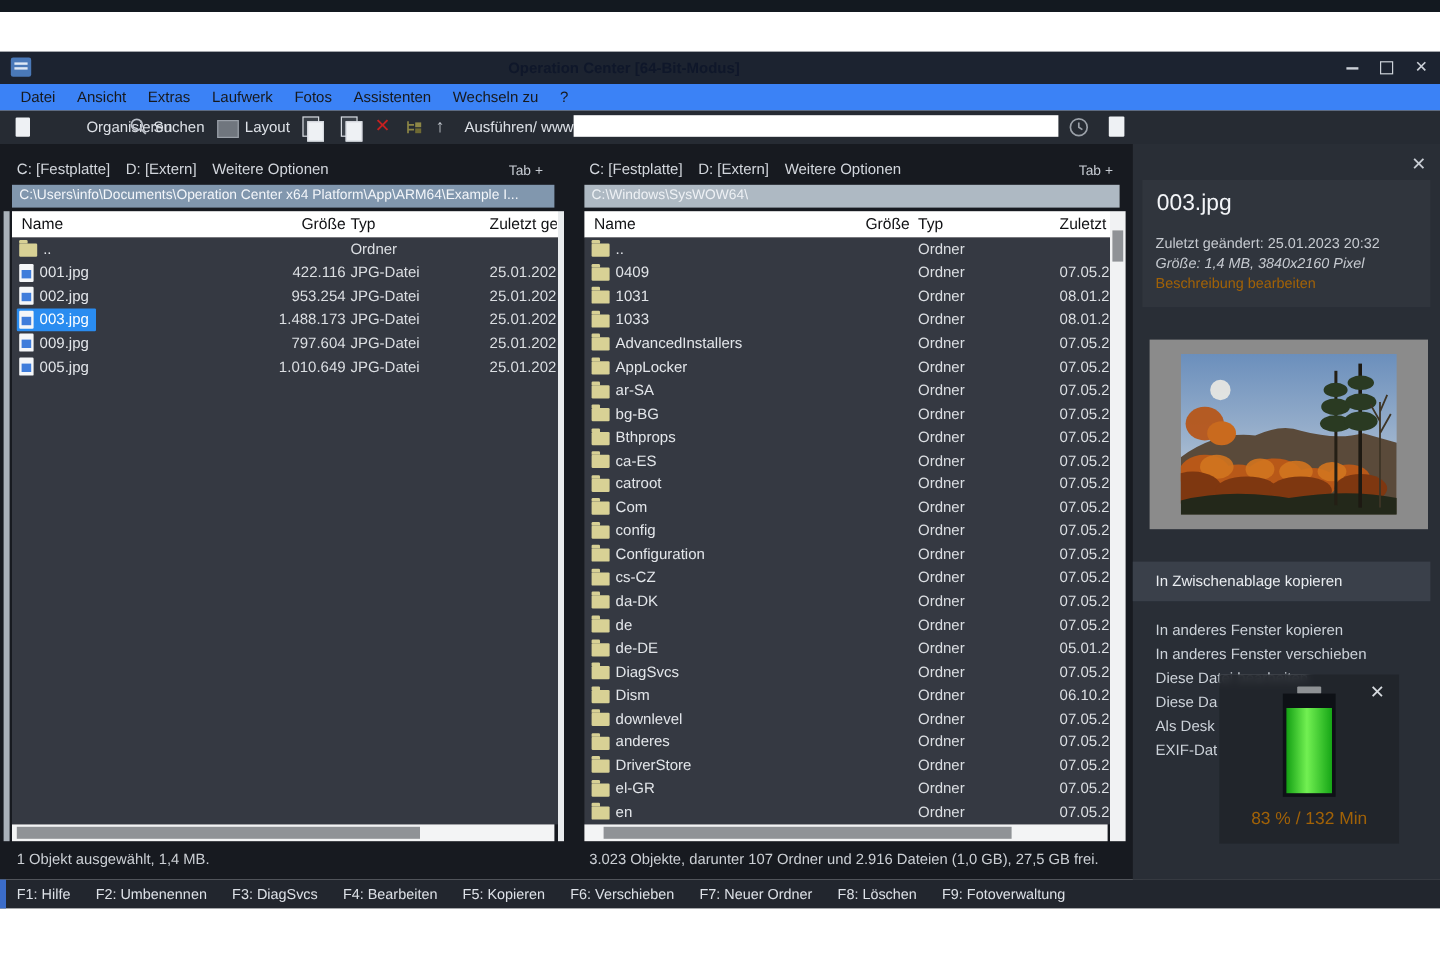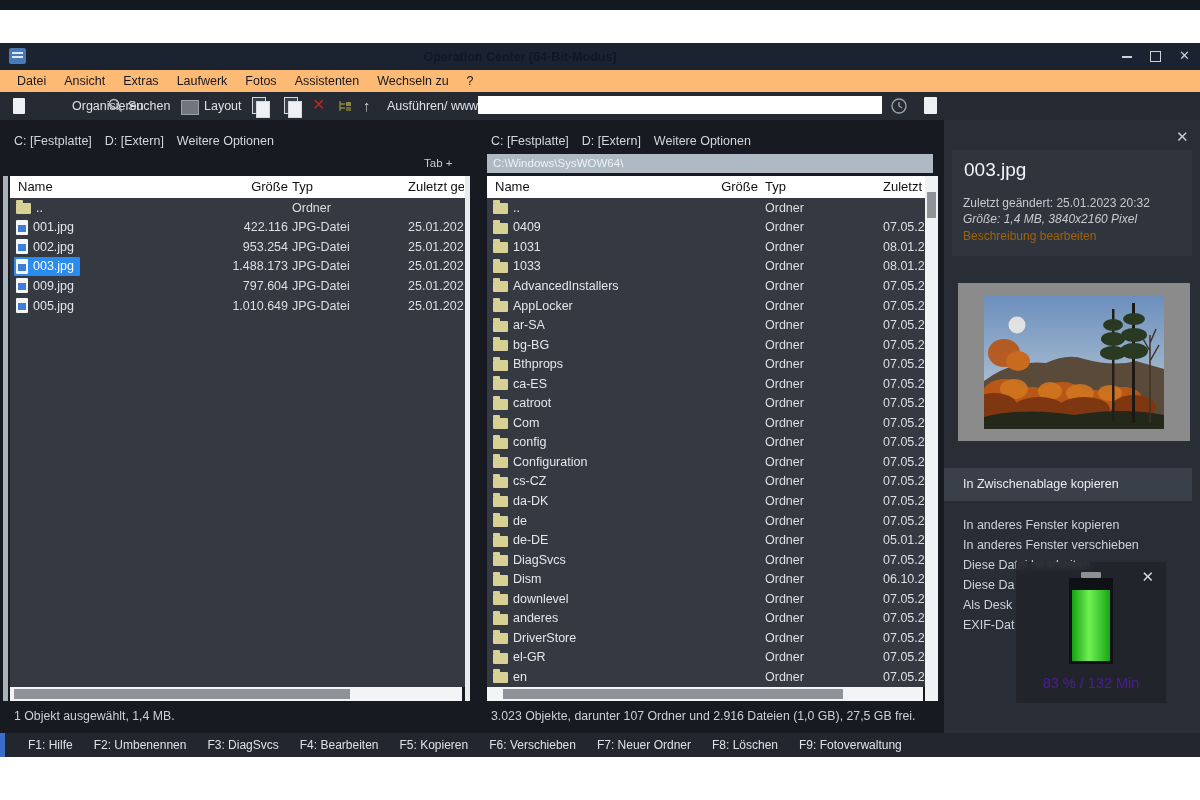--- a/index.html
+++ b/index.html
@@ -11,37 +11,37 @@
   
   .top-strip{left:0;top:0;width:1200px;height:10px;background:#131920;}
   .titlebar{left:0;top:43px;width:1200px;height:27px;background:#1c2330;}
   .app-icon{left:9px;top:48px;width:17px;height:16px;background:#4a79b8;border-radius:2px;}
   .app-icon::before{content:"";position:absolute;left:3px;top:4px;width:11px;height:2px;background:#dfe9f5;box-shadow:0 4px 0 #dfe9f5;}
   .win-title{left:0;top:50px;width:1040px;text-align:center;font-size:12.5px;font-weight:600;color:#0f172a;}
   .ctl{top:49px;color:#ccd1d8;font-size:13px;line-height:14px;cursor:default;}
   .ctl-min{left:1122px;top:56px;width:10px;height:2px;background:#ccd1d8;}
   .ctl-max{left:1150px;top:51px;width:9px;height:9px;border:1.5px solid #ccd1d8;}
   .ctl-close{left:1179px;}
-  .menubar{left:0;top:70px;width:1200px;height:22px;background:#fdba74;display:flex;align-items:center;padding-left:8px;box-sizing:border-box;}
+  .menubar{left:0;top:70px;width:1200px;height:22px;background:#3b82f6;display:flex;align-items:center;padding-left:8px;box-sizing:border-box;}
   .menu-item{font-size:12.5px;color:#17191d;padding:0 9px;}
   .toolbar{left:0;top:92px;width:1200px;height:28px;background:#262b33;}
   .tb-label{font-size:12.5px;color:#dde1e7;top:7px;}
   .page-ic{width:12px;height:16px;background:#eef1f4;border-radius:1px;}
   .copy-ic{width:12px;height:15px;border:1.5px solid #d6dae0;background:#3a4048;}
   .copy-ic::after{content:"";position:absolute;left:3px;top:3px;width:12px;height:15px;border:1.5px solid #d6dae0;background:#eef1f4;}
   .red-x{font-size:16px;font-weight:700;color:#c62121;top:3px;}
   .up-arrow{font-size:15px;color:#c9ced5;top:5px;}
   .run-input{left:478px;top:4px;width:404px;height:18px;background:#fff;border:none;outline:none;font-size:12px;padding:0 4px;box-sizing:border-box;}
   .layout-ic{left:181px;top:8px;width:16px;height:13px;background:#70767e;border:1px solid #9aa0a8;}
 
   .main-bg{left:0;top:120px;width:1200px;height:613px;background:#171a20;}
 
   
   .tabs-row{top:134px;display:flex;gap:13px;font-size:12.5px;color:#d3d7dd;}
-  .tab-plus{top:137px;font-size:11.5px;color:#c7ccd3;margin-top:20px;}
+  .tab-plus{top:137px;font-size:11.5px;color:#c7ccd3;}
   .path-bar{top:154px;height:19px;line-height:19px;font-size:11.5px;padding-left:6px;box-sizing:border-box;}
   .path-left{left:10px;width:452px;background:#8197ae;color:#f3f6fa;}
   .path-right{left:487px;width:446px;background:#aeb9c3;color:#eef1f5;}
   .hdr{top:176px;height:22px;background:#fff;color:#0f1013;font-size:13px;}
   .hdr span{position:absolute;top:3px;white-space:nowrap;}
   .hdr-left{left:10px;width:455px;}
   .hdr-right{left:487px;width:438px;}
   .hdr-left .h-size{right:177px;}  .hdr-left .h-type{left:282px;}  .hdr-left .h-date{left:398px;width:56px;overflow:hidden;}
   .hdr-right .h-size{right:167px;} .hdr-right .h-type{left:278px;} .hdr-right .h-date{left:396px;width:41px;overflow:hidden;}
   .h-name{left:8px;}
@@ -81,24 +81,24 @@
   .sb-primary{left:944px;top:468px;width:248px;height:33px;background:#3a404a;line-height:33px;padding-left:19px;box-sizing:border-box;font-size:12.5px;color:#e9ecf0;}
   .sb-links{left:963px;top:515px;font-size:12.5px;color:#ccd2d9;}
   .sb-link{height:20px;line-height:20px;white-space:nowrap;}
 
   
   .bat-pop{left:1016px;top:562px;width:150px;height:141px;background:rgba(32,36,42,.84);backdrop-filter:blur(2.5px);}
   .bat-close{position:absolute;right:12px;top:6px;font-size:15px;color:#d6dade;}
   .bat-nub{position:absolute;left:65px;top:10px;width:20px;height:6px;background:#8e9194;border-radius:1px;}
   .bat-body{position:absolute;left:53px;top:16px;width:44px;height:86px;background:#0e1116;}
   .bat-fill{position:absolute;left:3px;right:3px;bottom:3px;height:83%;background:linear-gradient(90deg,#14a014,#72f052 45%,#16a616);}
-  .bat-label{position:absolute;left:0;bottom:12px;width:100%;text-align:center;font-size:14.5px;color:#4c1d95;}
+  .bat-label{position:absolute;left:0;bottom:12px;width:100%;text-align:center;font-size:14.5px;color:#a16207;}
 
   
-  .fnbar{left:0;top:733px;width:1200px;height:24px;background:#22262e;display:flex;align-items:center;gap:21px;padding-left:28px;box-sizing:border-box;}
+  .fnbar{left:0;top:733px;width:1200px;height:24px;background:#22262e;display:flex;align-items:center;gap:21px;padding-left:14px;box-sizing:border-box;}
   .fn-item{font-size:12px;color:#dde1e7;white-space:nowrap;}
   .fn-accent{left:0;top:733px;width:5px;height:24px;background:#3b6cc9;}
 </style>
 </head>
 <body>
 
 <div class="screen">
 
   <div class="abs top-strip"></div>
 
@@ -150,20 +150,21 @@
   </div>
 
   <div class="abs main-bg"></div>
 
   <div class="abs tabs-row" style="left:14px;">
     <span>C: [Festplatte]</span>
     <span>D: [Extern]</span>
     <span>Weitere Optionen</span>
   </div>
   <span class="abs tab-plus" style="left:424px;">Tab +</span>
+  <div class="abs path-bar path-left nowrap">C:\Users\info\Documents\Operation Center x64 Platform\App\ARM64\Example I...</div>
   <div class="abs hdr hdr-left">
     <span class="h-name">Name</span>
     <span class="h-size">Größe</span>
     <span class="h-type">Typ</span>
     <span class="h-date">Zuletzt ge</span>
   </div>
   <div class="abs flist list-left">
 
       <div class="frow">
         <span class="name-wrap">

